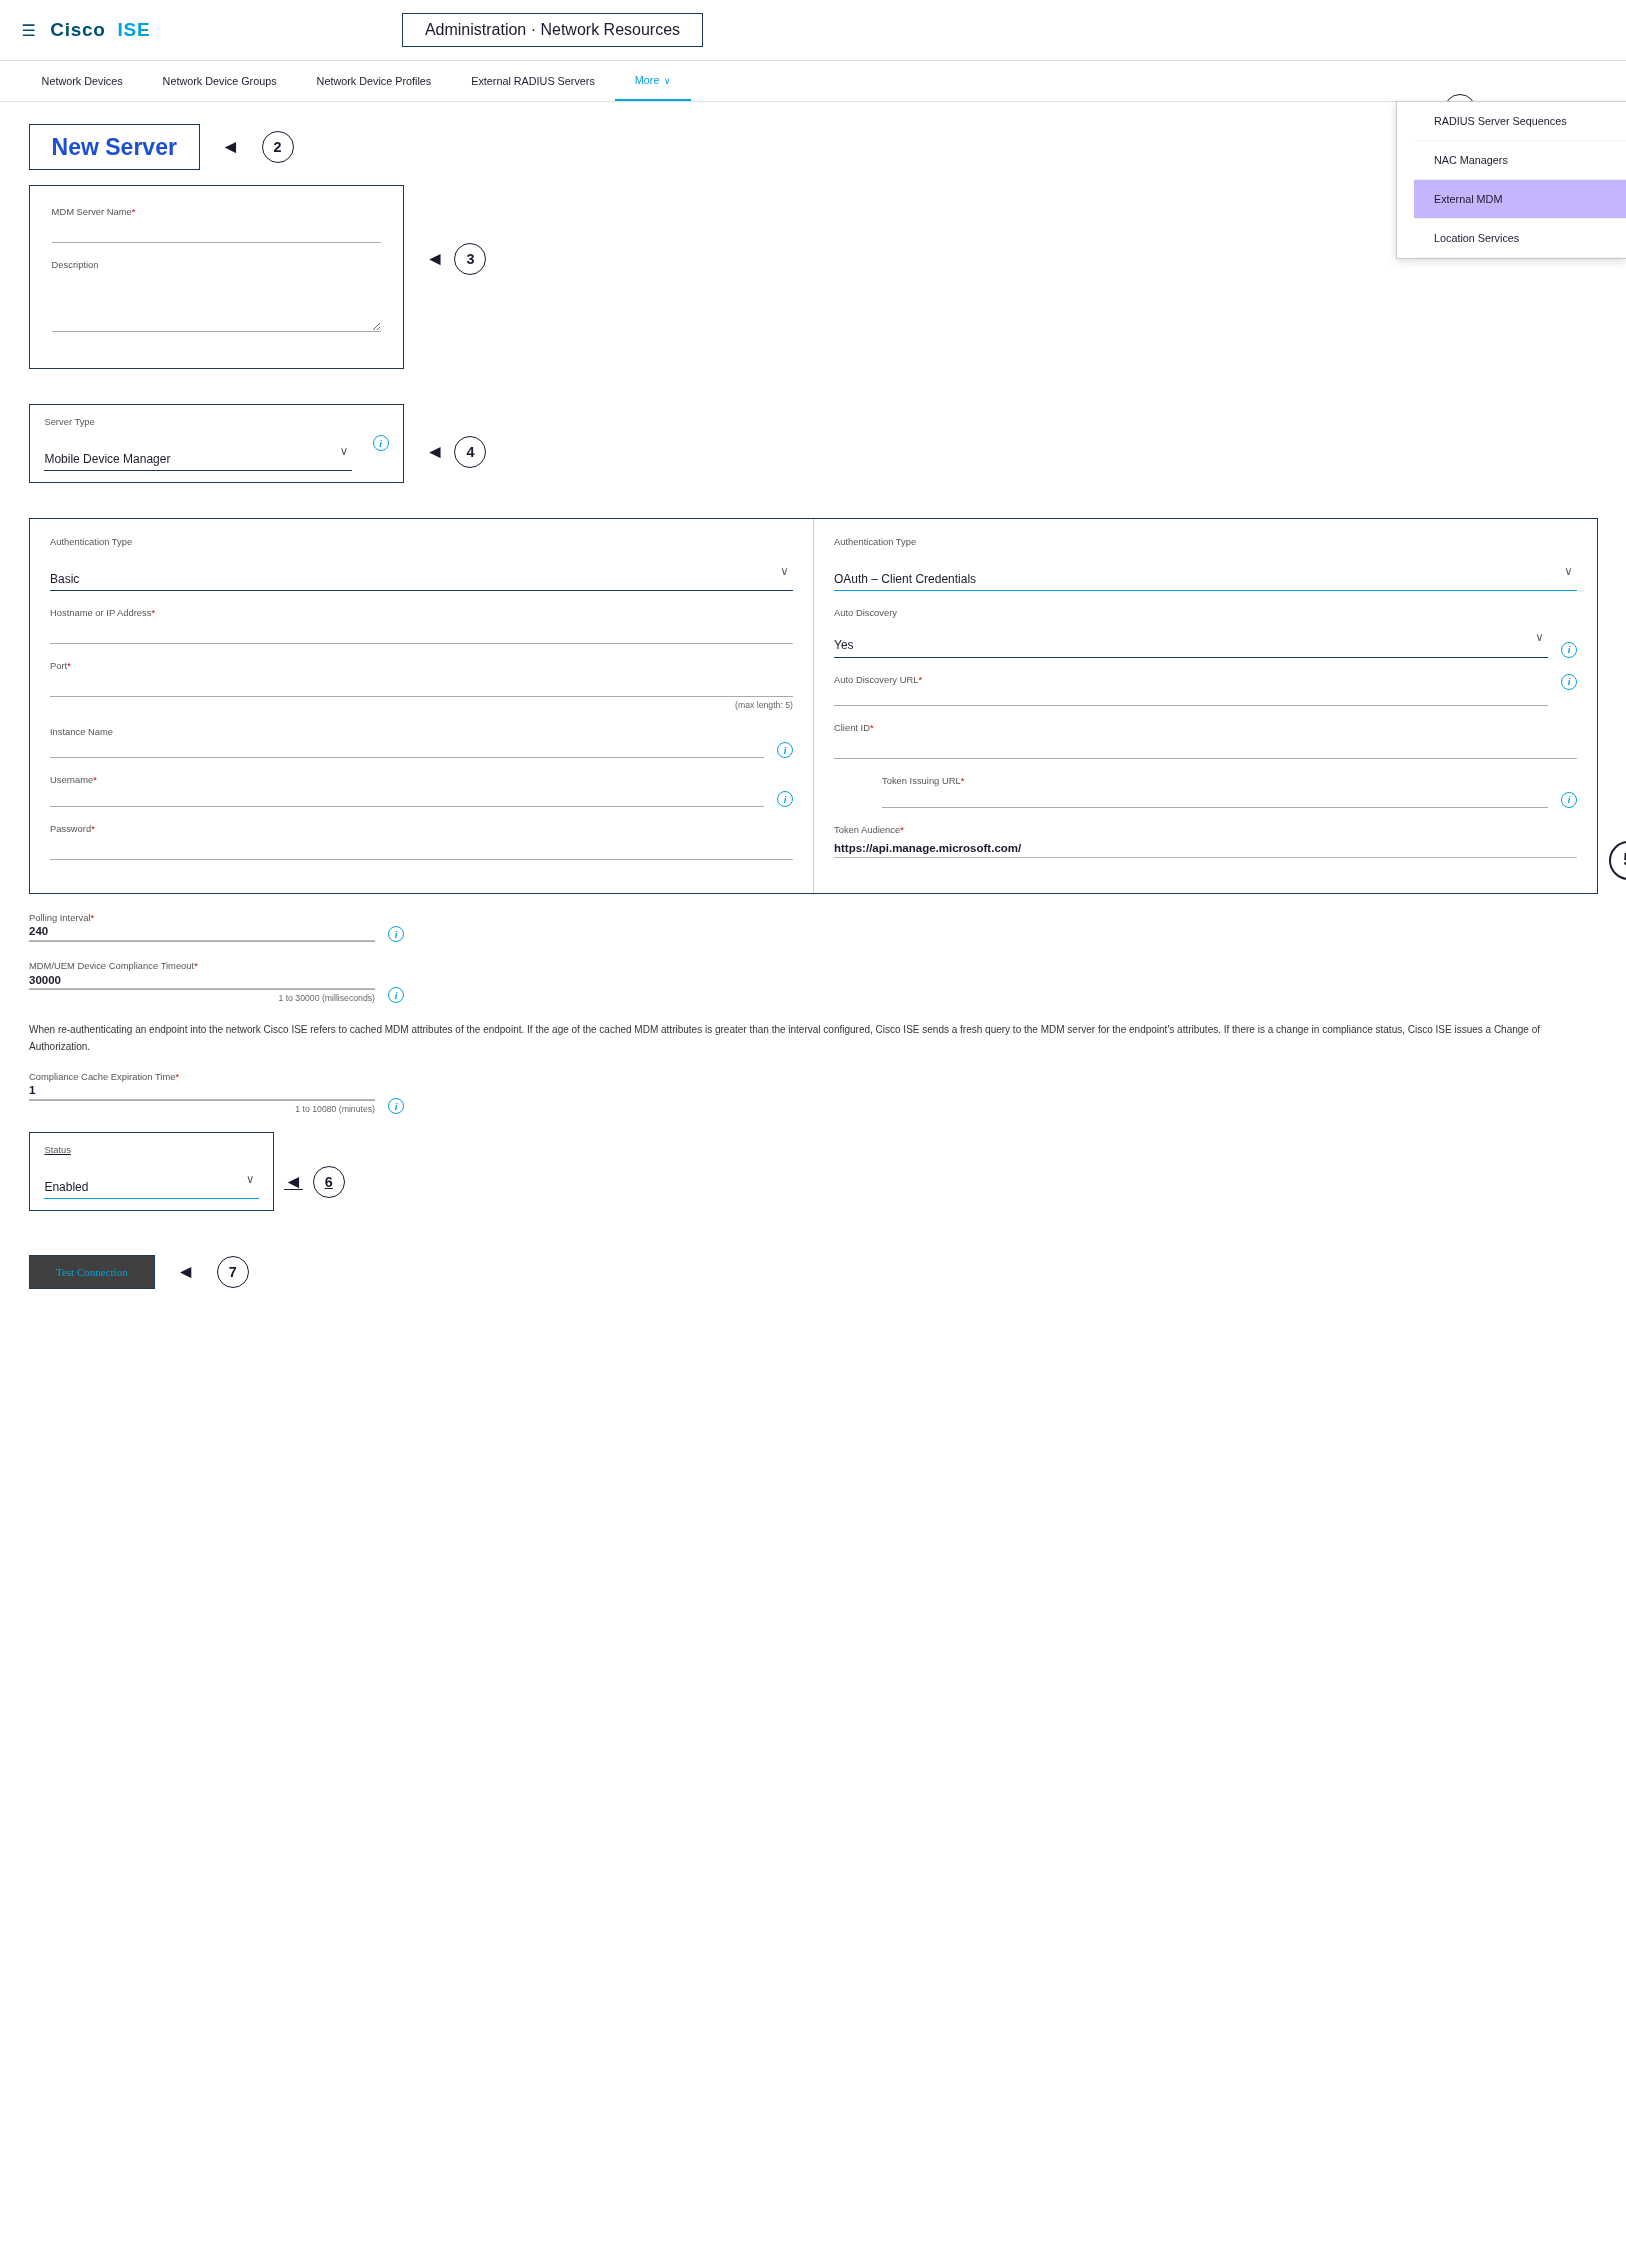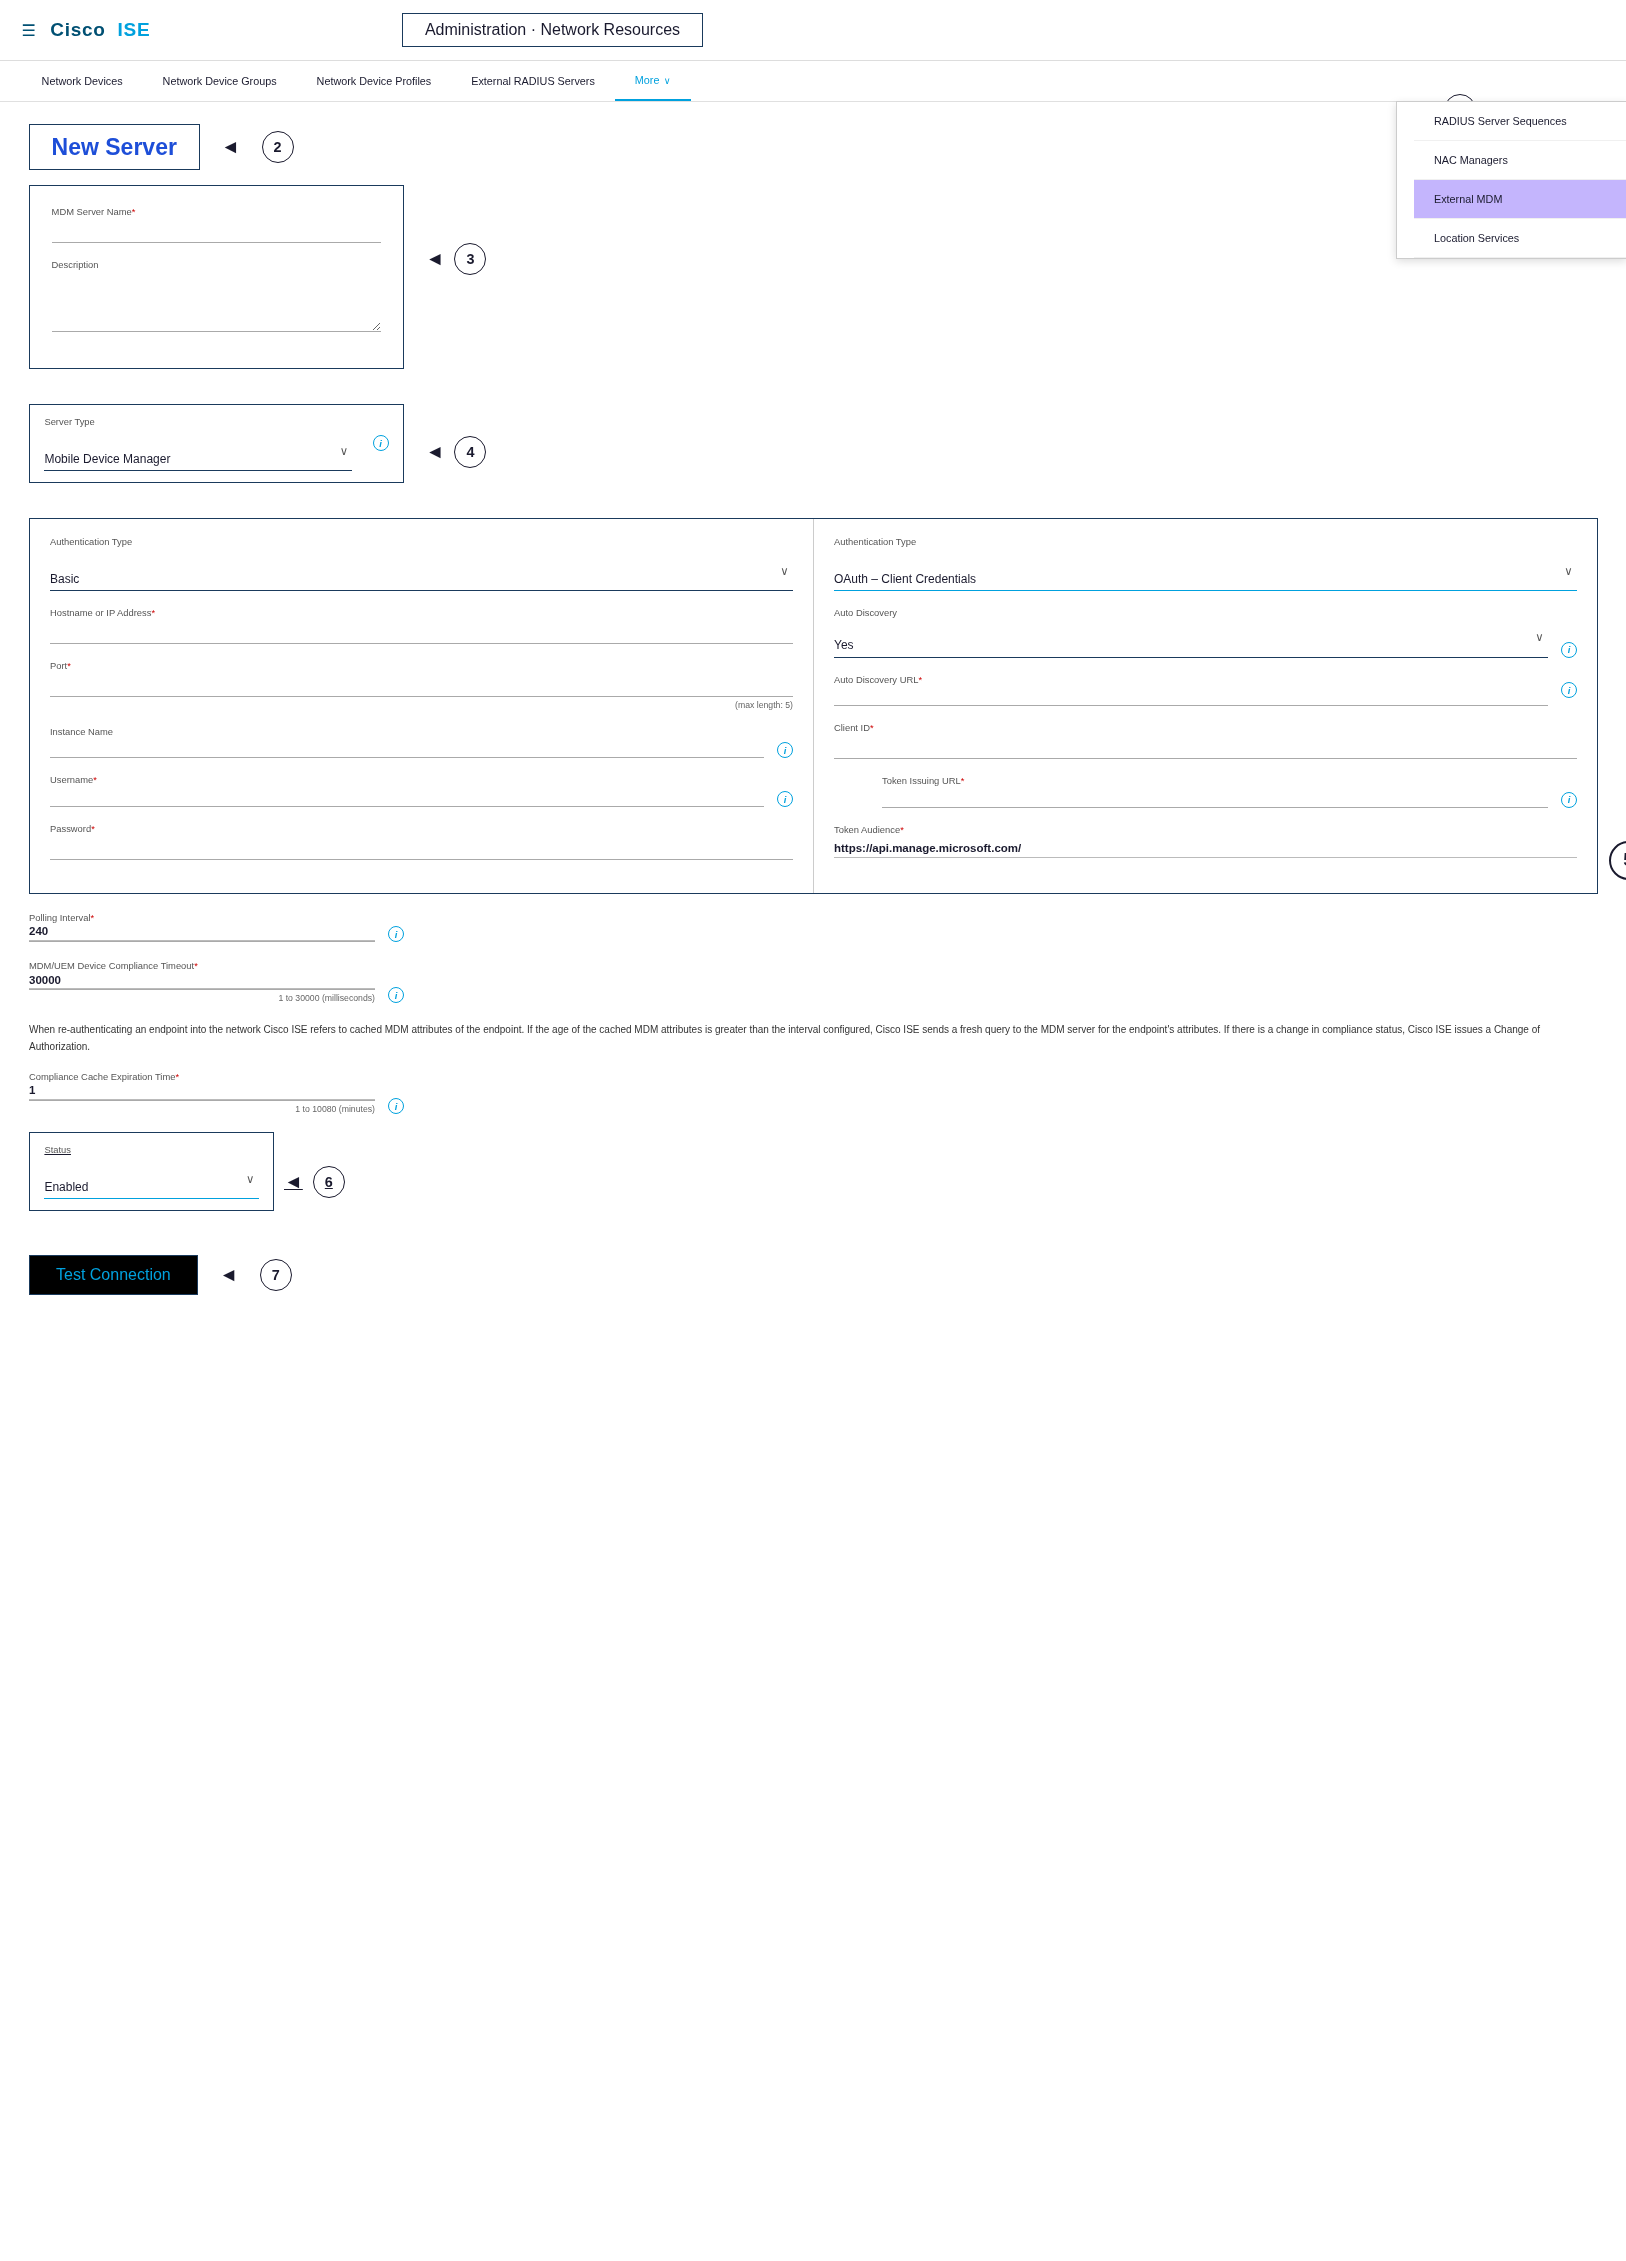--- a/index.html
+++ b/index.html
@@ -287,26 +287,27 @@
 
     
     .test-connection-row {
       display: flex;
       align-items: center;
       gap: 21.6px;
       margin-bottom: 29px;
     }
     .btn-test {
       border: 1.4px solid #1a3a5c;
-      background: #000000;
+      background: #404040;
       color: #00a1de;
       padding: 10px 26px;
-      font-size: 16px;
+      font-size: 11px;
       cursor: pointer;
       font-weight: 500;
+      font-family: Liberation Serif, serif;
     }
 
     .form-value {
       font-size: 11.5px;
       font-weight: 600;
       color: #1a1a2e;
       padding: 2.9px 0;
       border-bottom: 0.7px solid #bbb;
     }
   </style>
@@ -465,21 +466,21 @@
               <select class="form-select">
                 <option selected="">Yes</option>
                 <option>No</option>
               </select>
               <span class="select-arrow">∨</span>
             </div>
           </div>
           <div class="info-icon">i</div>
         </div>
 
-        <div class="form-group" style="flex-direction:row; align-items:center; gap:7.2px;">
+        <div class="form-group" style="flex-direction:row; align-items:flex-start; gap:7.2px;">
           <div style="flex:1;">
             <label class="form-label">
               <span>Auto Discovery URL</span><span class="required-star">*</span>
             </label>
             <input type="text" class="form-input" value="" style="">
           </div>
           <div class="info-icon">i</div>
         </div>
 
         <div class="form-group">

